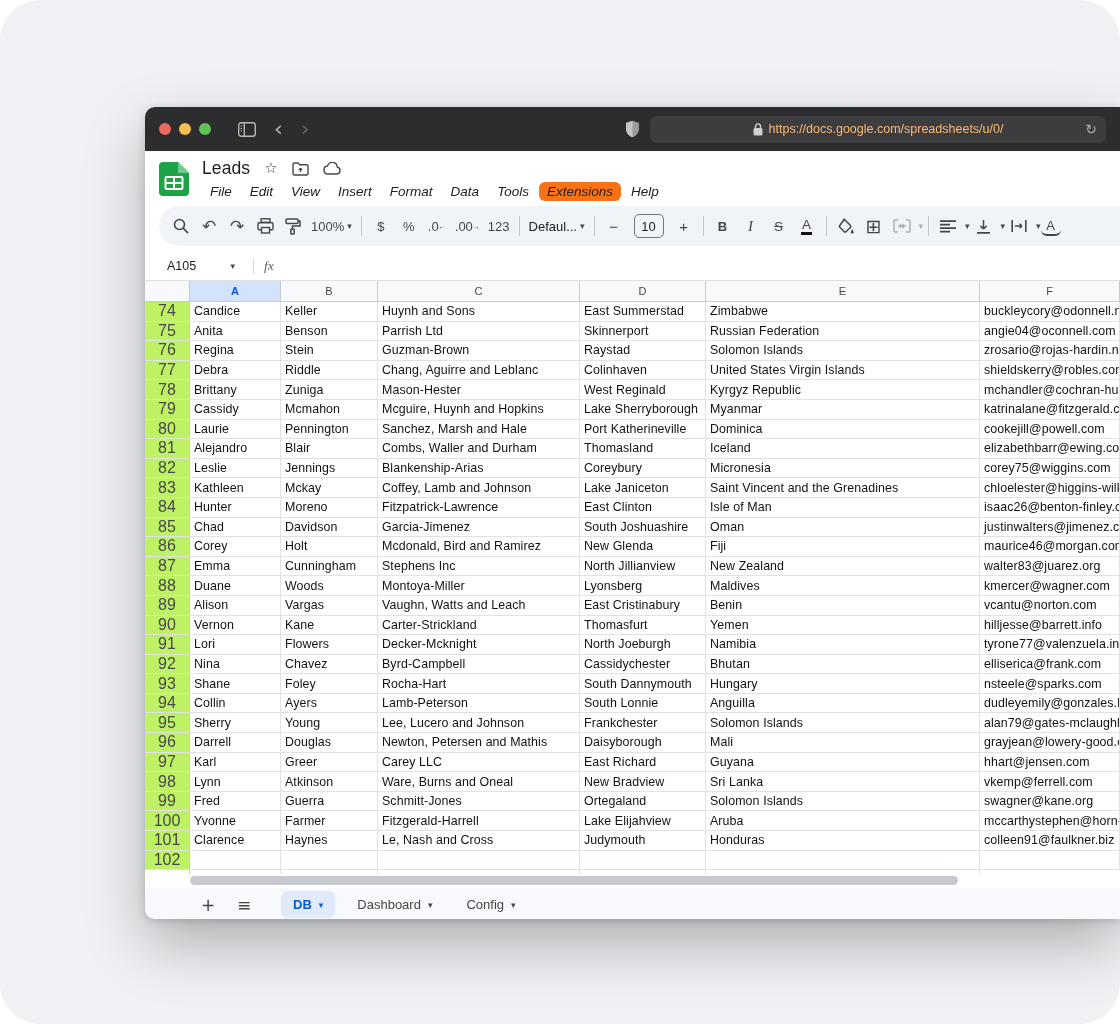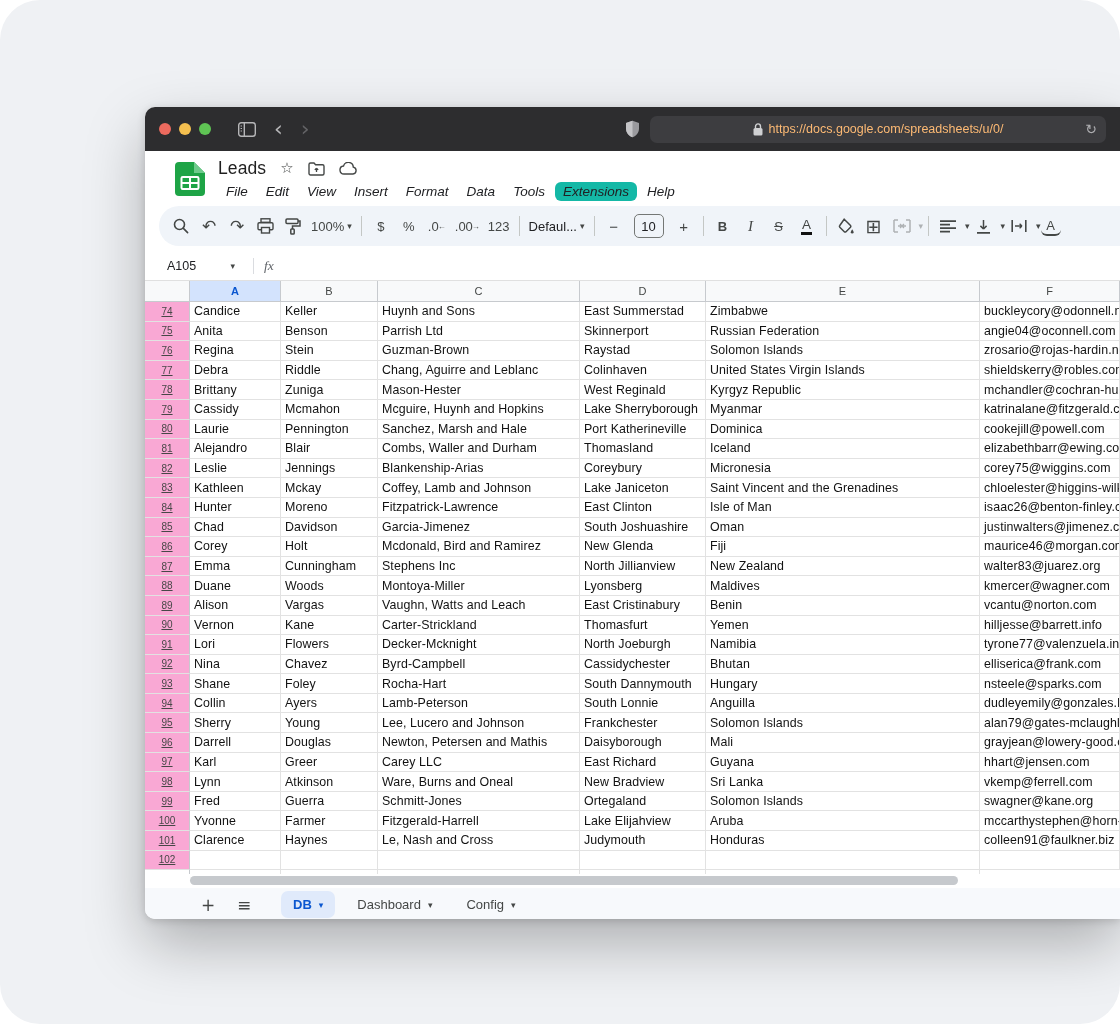--- a/index.html
+++ b/index.html
@@ -18,29 +18,29 @@
   .chrome-ic.dim { color:#636366; }
   .chev { font-size:22px; font-weight:400; }
   .shield { margin-left:auto; margin-right:10px; }
   .urlbar { width:456px; height:27px; background:#3d3d40; border-radius:7px; display:flex;
             align-items:center; justify-content:center; position:relative; }
   .urlbar .lock { margin-right:6px; }
   .urltext { color:#fdba74; font-size:12.5px; }
   .reload { position:absolute; right:9px; color:#aeaeb1; font-size:14px; font-family:"DejaVu Sans",sans-serif; }
 
   
-  .appbar { height:55px; background:#fff; display:flex; align-items:center; padding:0 30px; }
+  .appbar { height:55px; background:#fff; display:flex; align-items:center; padding:0 14px; }
   .logo { width:30px; height:34px; margin-right:13px; }
   .titlewrap { display:flex; flex-direction:column; justify-content:center; gap:1px; }
   .titlerow { display:flex; align-items:center; gap:14px; height:24px; }
   .doctitle { font-size:17.5px; color:#1f1f1f; font-weight:500; letter-spacing:.1px; }
   .title-ic { color:#444746; font-size:15px; font-family:"DejaVu Sans",sans-serif; line-height:1; }
   .menurow { display:flex; align-items:center; gap:2px;font-style:italic; }
   .menuitem { font-size:13.5px; color:#202124; padding:2px 8px; border-radius:6px; }
-  .menuitem.hl { background:#14b8a6; }
+  .menuitem.hl { background:#f97316; }
 
   
   .toolbarwrap { height:46px; background:#fff; padding:0 0 6px 14px; }
   .toolbar { height:40px; background:#f0f4f9; border-radius:20px 0 0 20px; display:flex;
              align-items:center; padding:0 10px 0 8px; gap:0; overflow:hidden; white-space:nowrap; }
   .tbtn { min-width:28px; height:28px; display:flex; align-items:center; justify-content:center;
           border-radius:6px; color:#444746; font-size:14px; flex:0 0 auto; font-family:"DejaVu Sans",sans-serif; }
   .tbtn.txt { font-family:"Liberation Sans",sans-serif; font-size:13px; padding:0 4px; }
   .tsep { width:1px; height:20px; background:#c4c7c5; margin:0 5px; flex:0 0 auto; }
   .caret { font-size:9px; color:#444746; margin-left:3px; font-family:"DejaVu Sans",sans-serif; }
@@ -65,21 +65,21 @@
   
   .grid { position:relative; background:#fff; height:607px; overflow:hidden; }
   .gridrow { display:grid; grid-template-columns:45px 91px 97px 202px 126px 274px 1fr; }
   .gh { height:21px; background:#f8f9fa; border-right:1px solid #c7cace; border-bottom:1px solid #c7cace;
         display:flex; align-items:center; justify-content:center; font-size:11px; color:#444746; }
   .gh.corner { border-top:none; }
   .gh.selcol { background:#d3e3fd; color:#0b57d0; font-weight:700; }
   .dr { height:19.6px; }
   .dr > div { border-right:1px solid #e2e2e2; border-bottom:1px solid #e2e2e2; overflow:hidden;
               white-space:nowrap; display:flex; align-items:center; }
-  .dr .rn { justify-content:center; font-size:10px; color:#474747; border-right:1px solid #c7cace; background:#f9a8d4;text-decoration:underline; }
+  .dr .rn { justify-content:center; font-size:16px; color:#474747; border-right:1px solid #c7cace; background:#bef264; }
   .dr .cell { font-size:12.4px; color:#121212; padding-left:4px; letter-spacing:.1px; }
   .partialrow { height:6px; border-right:1px solid #e2e2e2; }
   .hstrip { position:absolute; left:0; right:0; bottom:0; height:14px; background:#fff; }
   .hscroll { position:absolute; left:45px; top:2px; width:768px; height:9px; background:#c6c9cd; border-radius:5px; }
 
   
   .tabbar { height:33px; background:#f7f9fc; display:flex; align-items:center; padding-left:48px; gap:6px; }
   .tb-ic { color:#444746; font-size:17px; width:30px; text-align:center; font-family:"DejaVu Sans",sans-serif; }
   .sheettab { display:flex; align-items:center; gap:7px; padding:6px 12px; border-radius:7px;
               font-size:13px; color:#444746; font-weight:500; }

